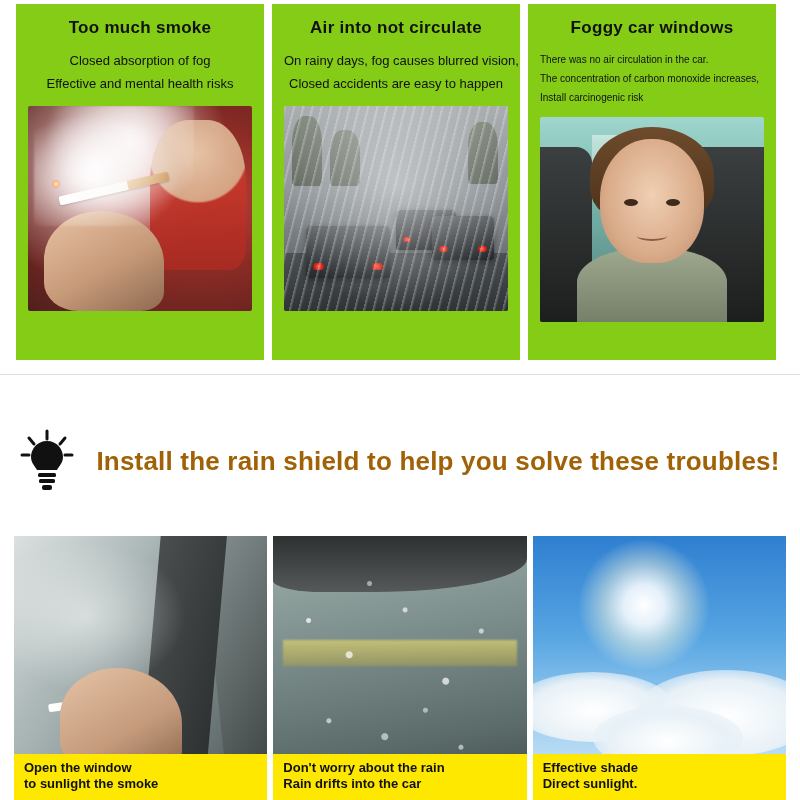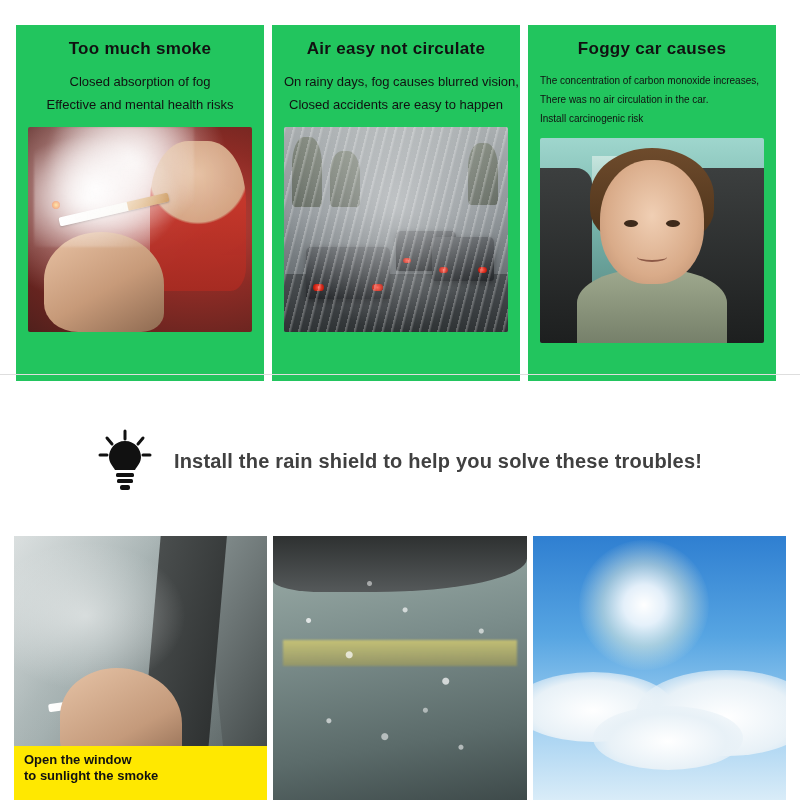--- a/index.html
+++ b/index.html
@@ -22,27 +22,26 @@
 
   
   .problems {
     display: flex;
     gap: 8px;
     padding: 4px 16px 0 16px;
     box-sizing: border-box;
     width: 800px;
   }
   .problem-card {
-    background: #22c55e;
+    background: #84cc16;
     width: 248px;
     height: 356px;
     box-sizing: border-box;
     padding: 14px 12px 12px 12px;
     position: relative;
-    margin-top: 21px;
   }
   .problem-title {
     font-size: 17px;
     font-weight: bold;
     color: #111111;
     text-align: center;
     letter-spacing: 0.3px;
     margin-bottom: 12px;
   }
   .problem-lines {
@@ -268,23 +267,23 @@
     align-items: center;
     justify-content: center;
     gap: 22px;
   }
   .bulb {
     position: relative;
     width: 54px;
     height: 64px;
   }
   .solution-text {
-    font-size: 20px;
+    font-size: 26px;
     font-weight: bold;
-    color: #404040;
+    color: #a16207;
     letter-spacing: 0.2px;
   }
 
   
   .benefits {
     position: absolute;
     left: 0;
     bottom: 0;
     display: flex;
     gap: 6px;
@@ -295,21 +294,21 @@
   .benefit {
     position: relative;
     width: 254px;
     height: 264px;
     overflow: hidden;
   }
   .benefit-caption {
     position: absolute;
     left: 0; right: 0; bottom: 0;
     background: #ffe800;
-    padding: 6px 10px 16px 10px;
+    padding: 6px 10px 8px 10px;
     box-sizing: border-box;
   }
   .benefit-caption div {
     font-size: 13px;
     font-weight: bold;
     color: #111111;
     line-height: 1.25;
     white-space: nowrap;
   }
 
@@ -423,21 +422,21 @@
       <div class="photo photo-smoke">
         <div class="smoke-child"></div>
         <div class="smoke-hand"></div>
         <div class="cigarette"></div>
         <div class="cig-ember"></div>
         <div class="smoke-wisp"></div>
       </div>
     </div>
 
     <div class="problem-card">
-      <div class="problem-title">Air easy not circulate</div>
+      <div class="problem-title">Air into not circulate</div>
       <div class="problem-lines">
         <div class="problem-line">On rainy days, fog causes blurred vision,</div>
         <div class="problem-line">Closed accidents are easy to happen</div>
       </div>
       <div class="photo photo-rain">
         <div class="rain-tree" style="left:8px;"></div>
         <div class="rain-tree" style="left:46px; height:56px; top:24px;"></div>
         <div class="rain-tree" style="right:10px; height:62px; top:16px;"></div>
         <div class="rain-road"></div>
         <div class="rain-car" style="left:22px; top:120px; width:84px; height:52px;">
@@ -451,24 +450,24 @@
         <div class="rain-car" style="right:14px; top:110px; width:62px; height:44px;">
           <div class="tail l" style="width:9px;height:6px;"></div>
           <div class="tail r" style="width:9px;height:6px;"></div>
         </div>
         <div class="rain-haze"></div>
         <div class="rain-streaks"></div>
       </div>
     </div>
 
     <div class="problem-card small">
-      <div class="problem-title">Foggy car causes</div>
+      <div class="problem-title">Foggy car windows</div>
       <div class="problem-lines">
+        <div class="problem-line">There was no air circulation in the car.</div>
         <div class="problem-line">The concentration of carbon monoxide increases,</div>
-        <div class="problem-line">There was no air circulation in the car.</div>
         <div class="problem-line">Install carcinogenic risk</div>
       </div>
       <div class="photo photo-foggy">
         <div class="foggy-seat left"></div>
         <div class="foggy-seat"></div>
         <div class="foggy-window"></div>
         <div class="foggy-body"></div>
         <div class="foggy-hair"></div>
         <div class="foggy-face">
           <div class="foggy-eye l"></div>
@@ -515,25 +514,33 @@
         <div>to sunlight the smoke</div>
       </div>
     </div>
 
     <div class="benefit">
       <div class="b-rain">
         <div class="seal"></div>
         <div class="strip"></div>
         <div class="drops"></div>
       </div>
+      <div class="benefit-caption">
+        <div>Don't worry about the rain</div>
+        <div>Rain drifts into the car</div>
+      </div>
     </div>
 
     <div class="benefit">
       <div class="b-sun">
         <div class="sun"></div>
         <div class="cloud" style="left:-20px; bottom:58px; width:160px; height:70px;"></div>
         <div class="cloud" style="right:-30px; bottom:44px; width:180px; height:86px;"></div>
         <div class="cloud" style="left:60px; bottom:30px; width:150px; height:64px;"></div>
       </div>
+      <div class="benefit-caption">
+        <div>Effective shade</div>
+        <div>Direct sunlight.</div>
+      </div>
     </div>
   </div>
 
 </div>
 
 </body></html>

